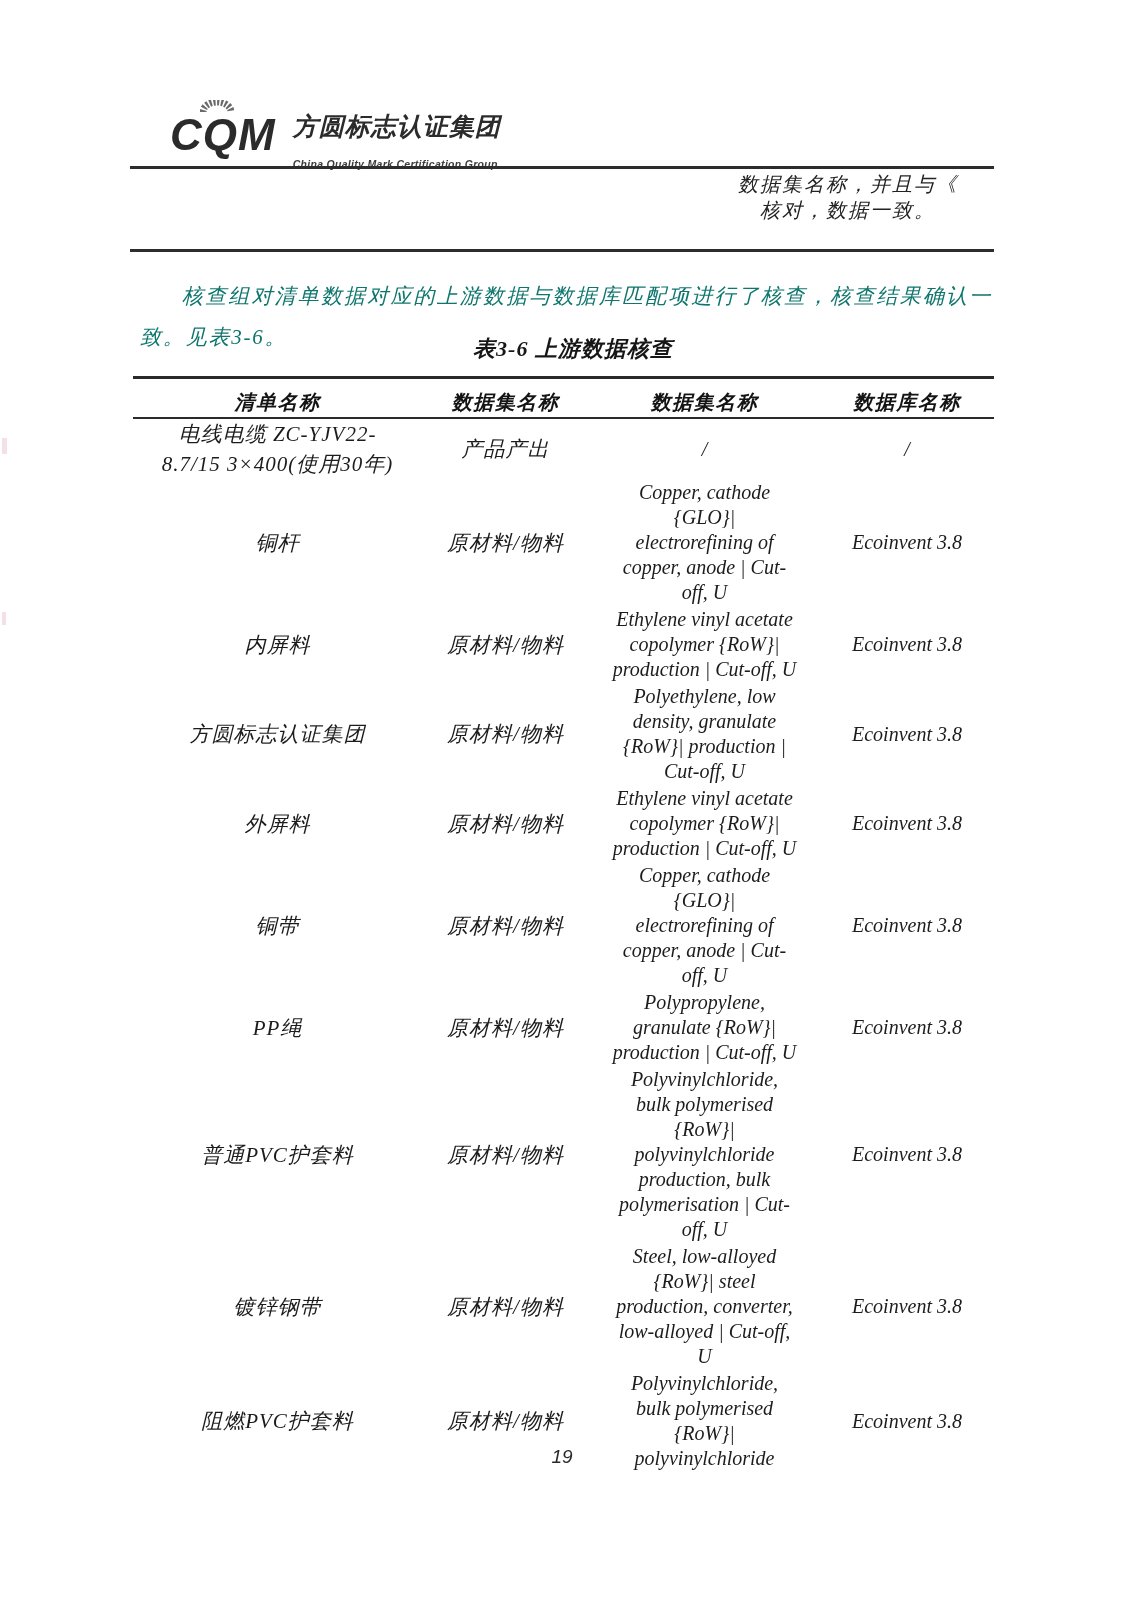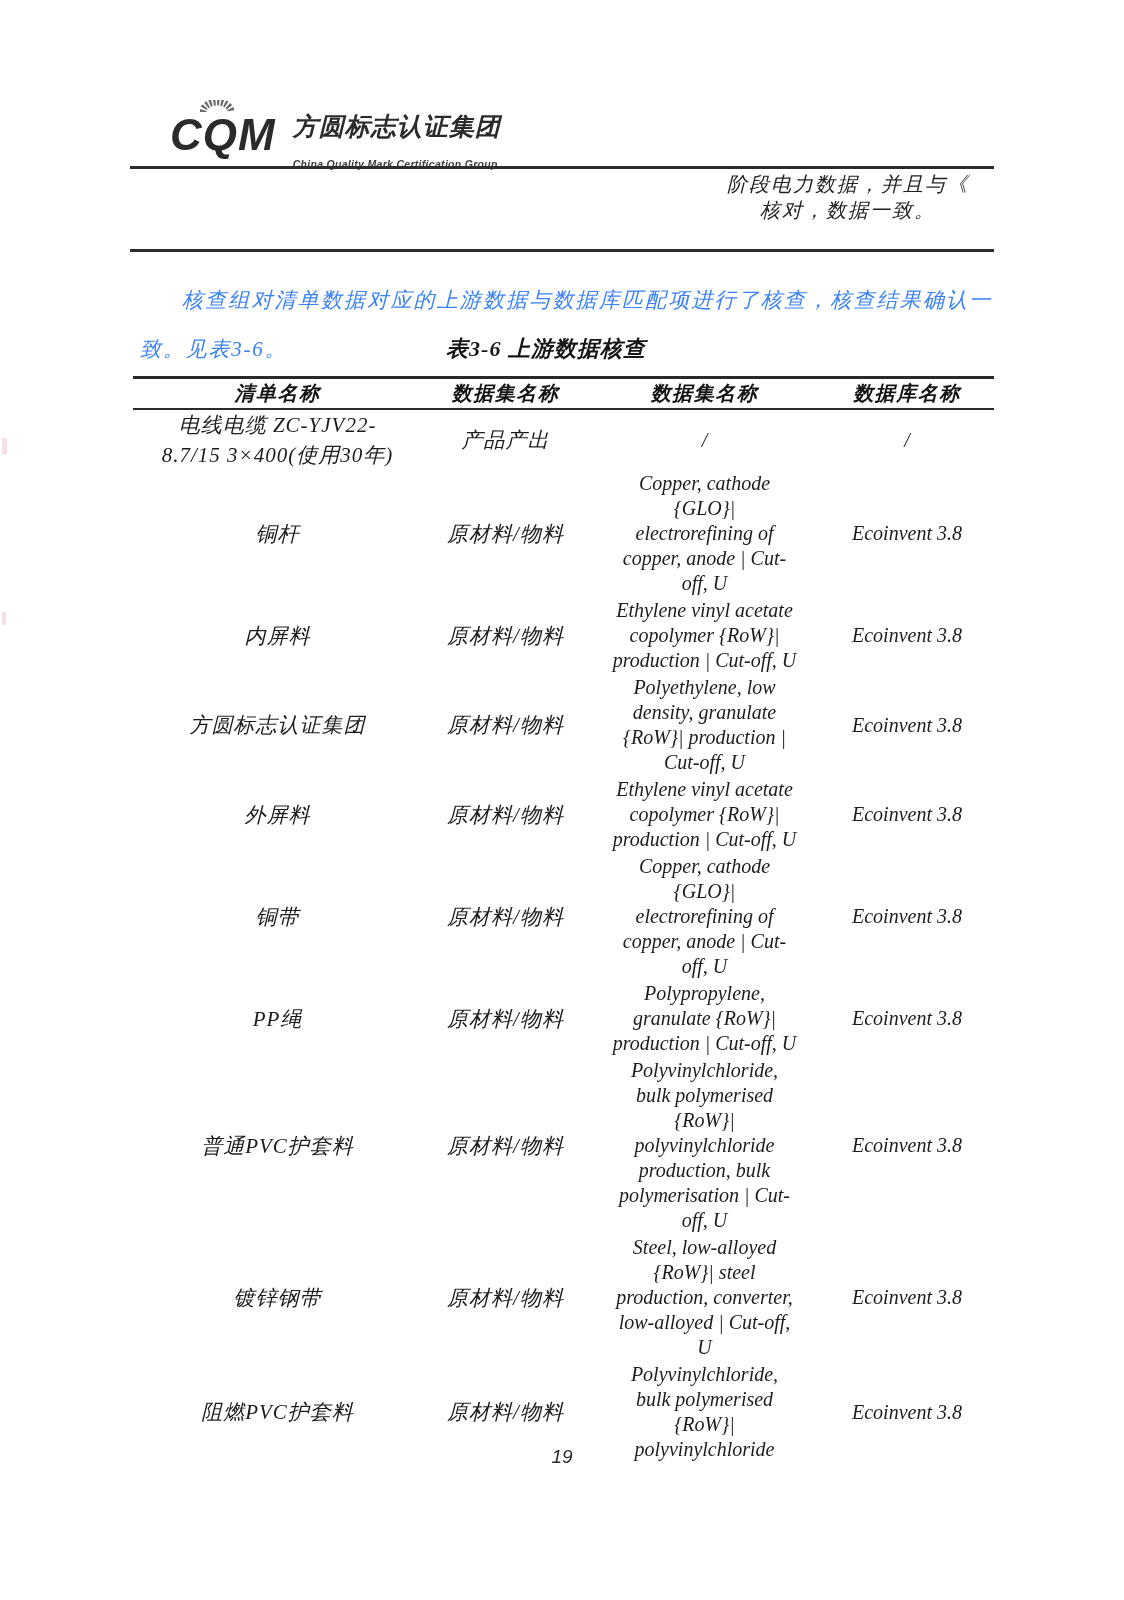--- a/index.html
+++ b/index.html
@@ -75,50 +75,51 @@
     color: #222;
   }
 
   
   .body-paragraph {
     position: absolute;
     left: 140px;
     top: 276px;
     width: 852px;
     font-size: 21px;
-    line-height: 49px;
+    line-height: 41px;
     letter-spacing: 1.8px;
     text-align: justify;
     text-indent: 2em;
-    color: #3b82f6;
+    color: #0f766e;
   }
 
   
   .table-caption {
     position: absolute;
-    left: 114px;
+    left: 141px;
     top: 334px;
     width: 864px;
     text-align: center;
     font-weight: bold;
     font-size: 22px;
     letter-spacing: 1px;
     color: #161616;
   }
   .data-table {
     position: absolute;
     left: 133px;
     top: 376px;
     width: 861px;
     border-top: 3px solid #2a2a2a;
   }
   .thead {
     display: grid;
     grid-template-columns: 289px 167px 231px 174px;
     border-bottom: 2.5px solid #2a2a2a;
+    margin-top: 9px;
   }
   .th {
     font-weight: bold;
     font-size: 20px;
     letter-spacing: 1.5px;
     text-align: center;
     line-height: 29px;
     color: #141414;
   }
   .tr {
@@ -172,21 +173,21 @@
       <span>CQM</span>
     </div>
     <div class="logo-names">
       <div class="logo-cn">方圆标志认证集团</div>
       <div class="logo-en">China Quality Mark Certification Group</div>
     </div>
   </div>
 
   <div class="rule rule-top"></div>
   <div class="carryover">
-    <div>阶段电力数据，并且与《</div>
+    <div>数据集名称，并且与《</div>
     <div>核对，数据一致。</div>
   </div>
   <div class="rule rule-mid"></div>
 
   <p class="body-paragraph">核查组对清单数据对应的上游数据与数据库匹配项进行了核查，核查结果确认一致。见表3-6。</p>
 
   <div class="table-caption">表3-6  上游数据核查</div>
 
   <div class="data-table">
     <div class="thead" id="table-head">

